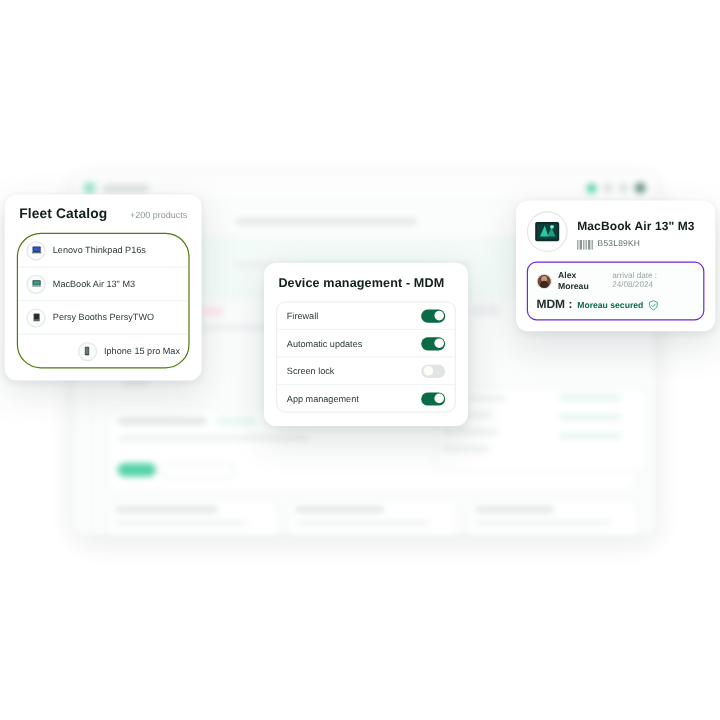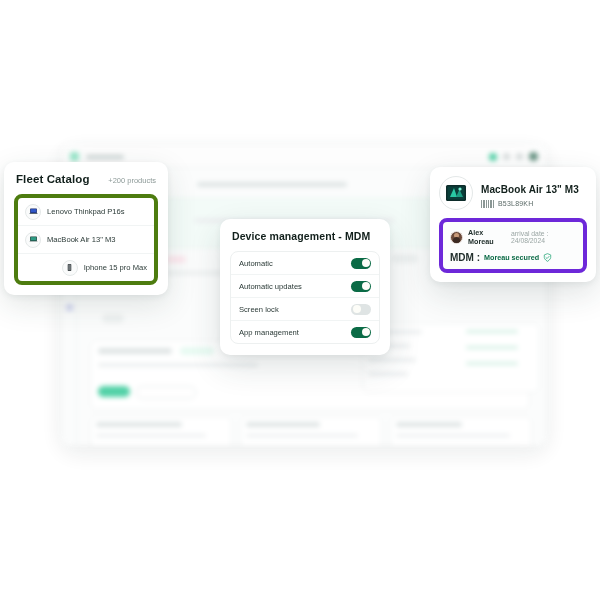--- a/index.html
+++ b/index.html
@@ -49,21 +49,21 @@
   
   .catalog{
     position:absolute;left:4px;top:162px;width:164px;
     background:#fff;border-radius:10px;
     box-shadow:0 10px 30px rgba(35,60,55,.13), 0 2px 6px rgba(35,60,55,.07);
     padding:11px 10px 10px 10px;box-sizing:border-box;
   }
   .catalog-head{display:flex;align-items:baseline;justify-content:space-between;margin:0 2px 9px 2px;}
   .catalog-title{font-size:11.5px;font-weight:bold;color:#12201c;letter-spacing:.1px;text-align:right;}
   .catalog-count{font-size:7.5px;color:#8d9a98;font-weight:normal;}
-  .catalog-list{border:4px solid #4d7c0f;border-radius:8px;overflow:hidden;background:#fff;}
+  .catalog-list{border:1px solid #4d7c0f;border-radius:20px;overflow:hidden;background:#fff;}
   .cat-row{display:flex;align-items:center;gap:6px;padding:5.5px 7px;border-bottom:1px solid #f1f4f4;}
   .cat-row:last-child{border-bottom:none;justify-content:flex-end;}
   .cat-ico{
     width:14px;height:14px;min-width:14px;border-radius:50%;
     border:1px solid #e4e8e8;background:#fafbfb;
     display:flex;align-items:center;justify-content:center;
   }
   .cat-ico svg{display:block;}
   .cat-label{font-size:7.6px;color:#2b3a37;white-space:nowrap;}
 
@@ -97,21 +97,21 @@
     border:1px solid #e4e8e8;background:#fff;
     display:flex;align-items:center;justify-content:center;overflow:hidden;
   }
   .dev-name{font-size:10px;font-weight:bold;color:#12201c;line-height:1.2;letter-spacing:.1px;}
   .dev-serial{display:flex;align-items:center;gap:4px;margin-top:3px;}
   .dev-serial-txt{font-size:7px;color:#5c6b68;letter-spacing:.2px;}
   .barcode{display:flex;gap:1px;align-items:flex-end;height:8px;}
   .barcode b{display:block;width:1px;height:8px;background:#8b9795;}
   .barcode b.w{width:2px;}
   .dev-sub{
-    border:4px solid #6d28d9;border-radius:8px;background:#fcfdfd;
+    border:1px solid #6d28d9;border-radius:8px;background:#fcfdfd;
     padding:6px 7px;
   }
   .dev-owner{display:flex;align-items:center;gap:5px;}
   .dev-face{
     width:11px;height:11px;min-width:11px;border-radius:50%;overflow:hidden;
     background:#6b4a3a;position:relative;border:1px solid #ece6e3;
   }
   .dev-face::after{content:"";position:absolute;left:2px;top:5.5px;width:7px;height:7px;border-radius:50% 50% 0 0;background:#3c2a22;}
   .dev-face::before{content:"";position:absolute;left:3px;top:1.5px;width:5px;height:5px;border-radius:50%;background:#c99a79;}
   .dev-owner-name{font-size:7.2px;color:#22302d;font-weight:bold;}
@@ -204,40 +204,50 @@
         <span class="cat-ico">
           <svg width="9" height="9" viewBox="0 0 12 12">
               <rect x="1.5" y="2" width="9" height="6" rx=".7" fill="#19403a"></rect>
               <rect x="2.4" y="2.8" width="7.2" height="4.4" fill="#2f9c84"></rect>
               <rect x=".6" y="8.3" width="10.8" height="1" rx=".5" fill="#95a3a1"></rect>
             </svg>
         </span>
         <span class="cat-label">MacBook Air 13" M3</span>
       </div>
 
+      <div class="cat-row">
+        <span class="cat-ico">
+          <svg width="9" height="9" viewBox="0 0 12 12">
+              <rect x="2.6" y="1.6" width="6.8" height="8.8" rx="1" fill="#4a4f52"></rect>
+              <rect x="3.6" y="2.6" width="4.8" height="5.2" rx=".5" fill="#23282b"></rect>
+              <rect x="3.6" y="8.4" width="4.8" height="1.2" rx=".4" fill="#6b7174"></rect>
+            </svg>
+        </span>
+        <span class="cat-label">Persy Booths PersyTWO</span>
+      </div>
 
       <div class="cat-row">
         <span class="cat-ico">
           <svg width="9" height="9" viewBox="0 0 12 12">
               <rect x="3.6" y="1.2" width="4.8" height="9.6" rx="1" fill="#3a4043"></rect>
               <rect x="4.2" y="2.1" width="3.6" height="7.4" rx=".5" fill="#6e7578"></rect>
             </svg>
         </span>
         <span class="cat-label">Iphone 15 pro Max</span>
       </div>
 
     </div>
   </div>
 
   <div class="mdm">
     <div class="mdm-title">Device management - MDM</div>
     <div class="mdm-list">
 
       <div class="mdm-row">
-        <span class="mdm-label">Automatic</span>
+        <span class="mdm-label">Firewall</span>
         <span class="tgl on">
             <i></i>
           </span>
       </div>
 
       <div class="mdm-row">
         <span class="mdm-label">Automatic updates</span>
         <span class="tgl on">
             <i></i>
           </span>

